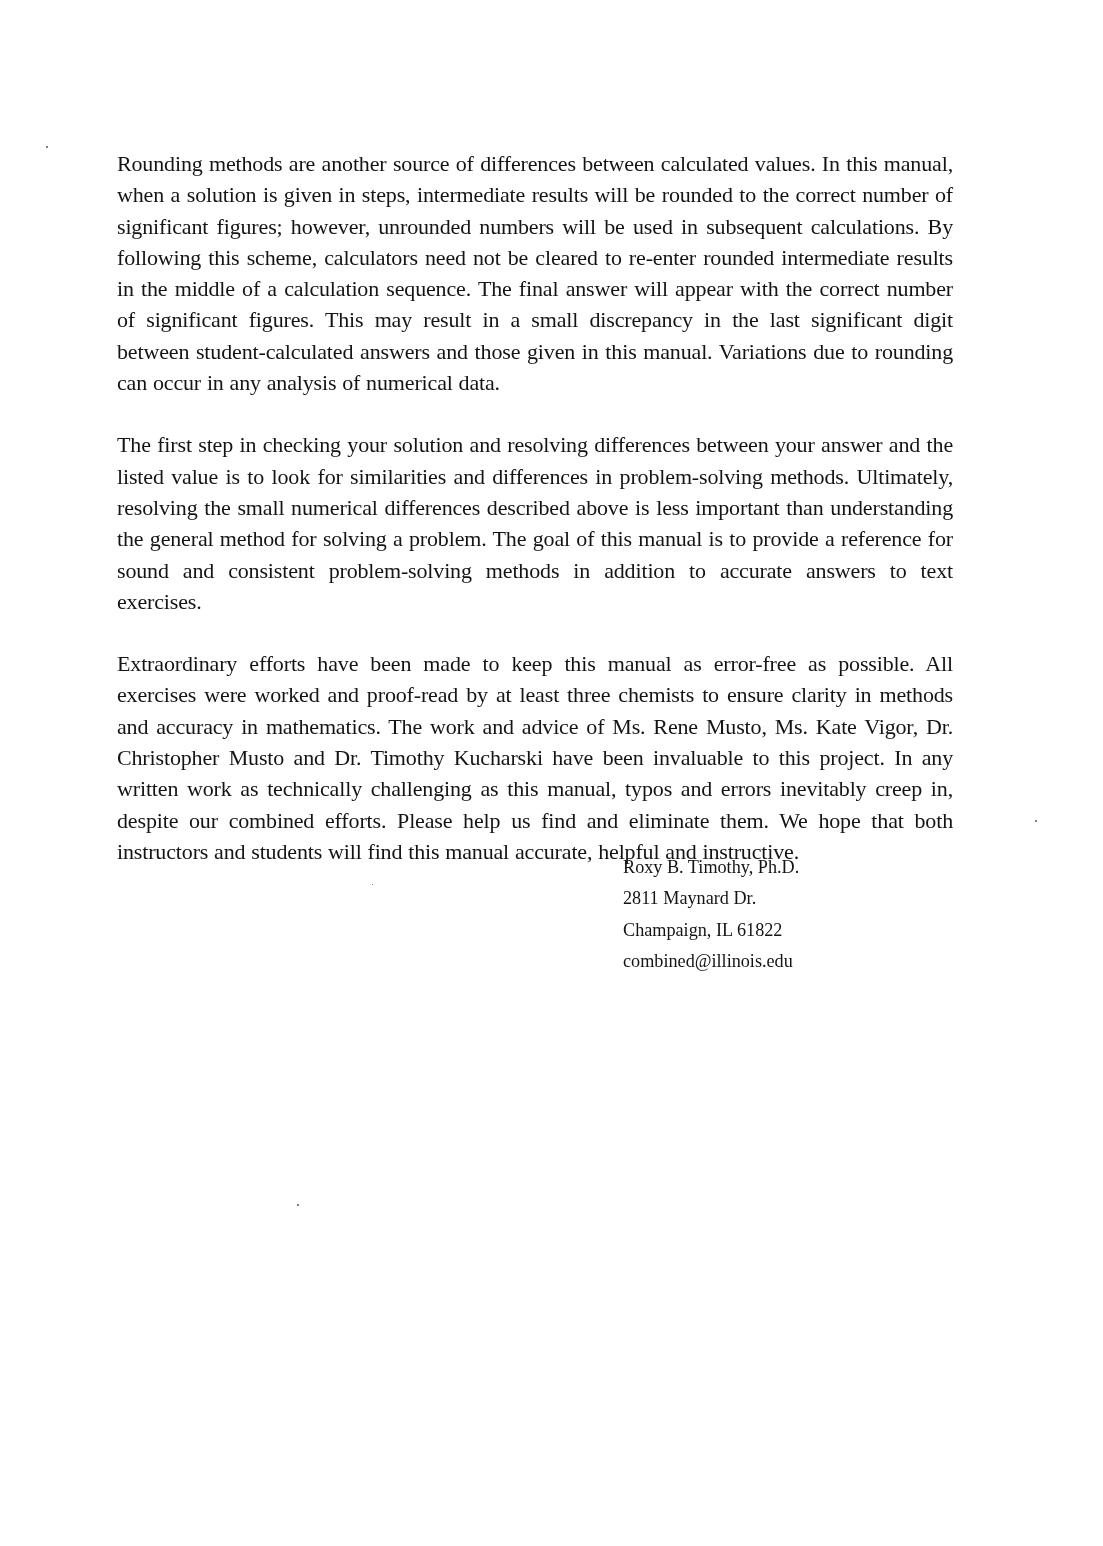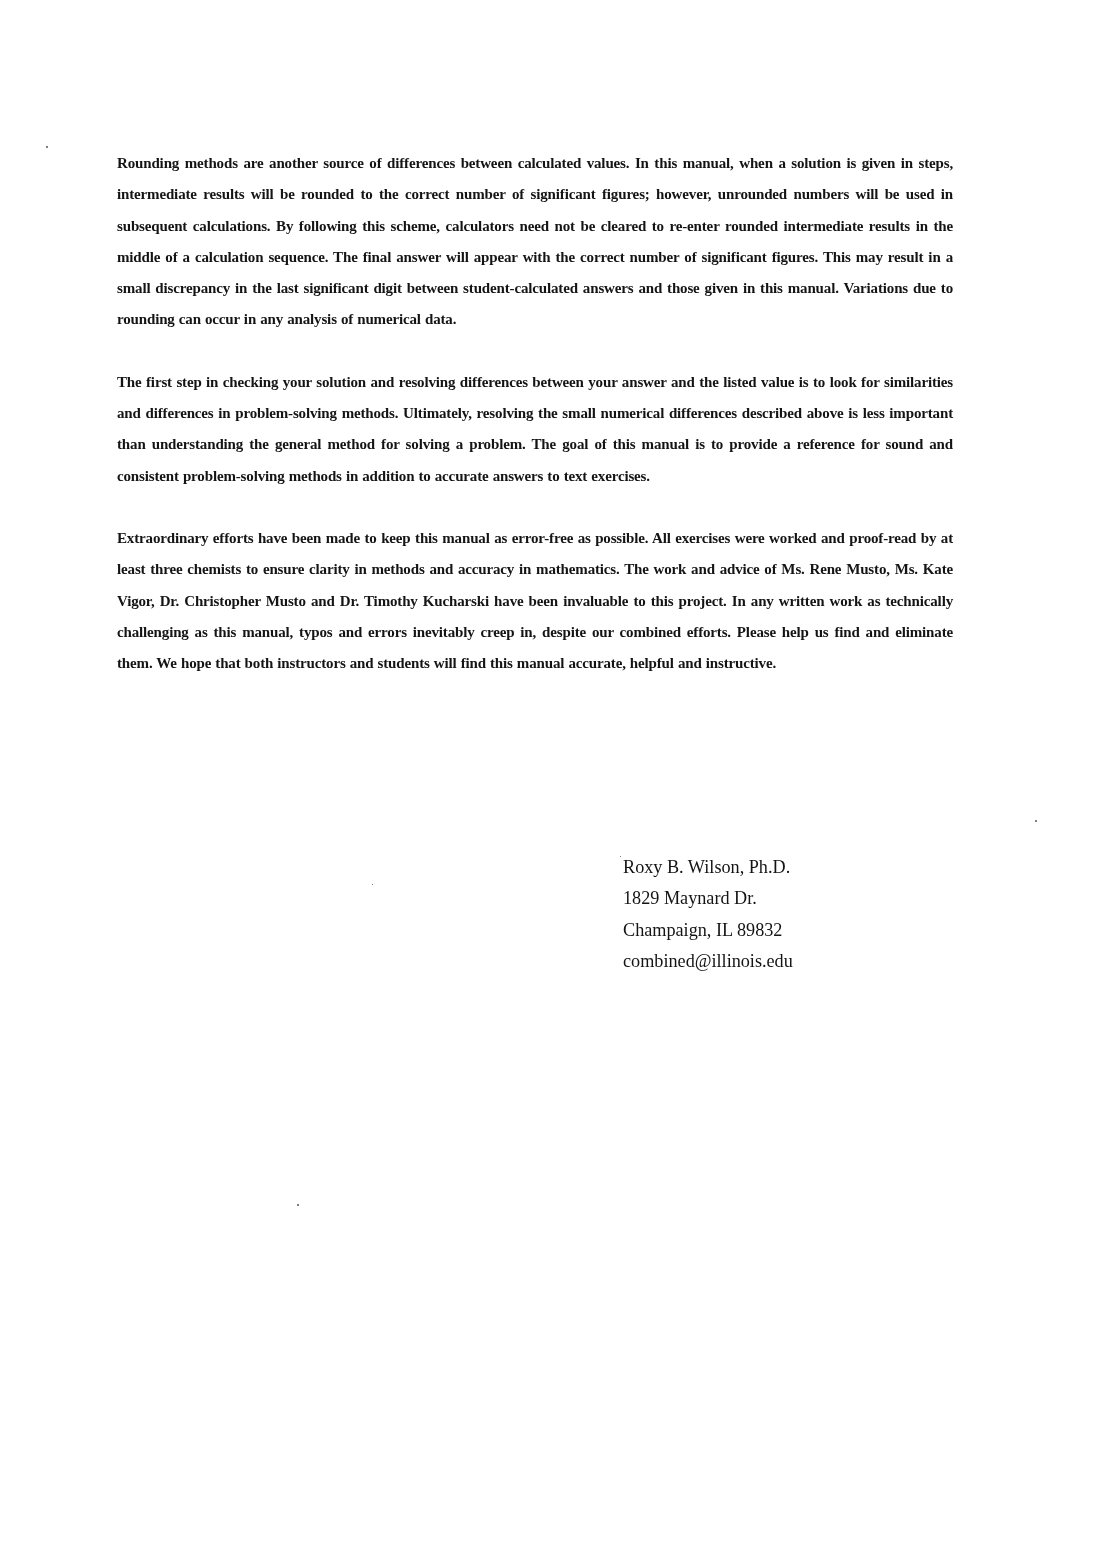--- a/index.html
+++ b/index.html
@@ -15,27 +15,26 @@
       font-family: "Liberation Serif", "DejaVu Serif", serif;
       color: #141414;
     }
     .page {
       position: absolute;
       left: 117px;
       top: 148px;
       width: 836px;
     }
     .para {
-      font-size: 15px;
+      font-size: 22px;
       line-height: 31.3px;
       text-align: justify;
       margin: 0 0 31px 0;
       letter-spacing: -0.15px;
       word-spacing: 0.5px;
-      font-weight: bold;
     }
     .para.p2 { margin-top: 0; }
     .signature {
       position: absolute;
       left: 623px;
       top: 852px;
       font-size: 18.2px;
       line-height: 31.3px;
     }
     .signature div { white-space: nowrap; }
@@ -50,23 +49,23 @@
 </head>
 <body>
 
 <div class="page">
   <p class="para p1">Rounding methods are another source of differences between calculated values.  In this manual, when a solution is given in steps, intermediate results will be rounded to the correct number of significant figures; however, unrounded numbers will be used in subsequent calculations.  By following this scheme, calculators need not be cleared to re-enter rounded intermediate results in the middle of a calculation sequence.  The final answer will appear with the correct number of significant figures.  This may result in a small discrepancy in the last significant digit between student-calculated answers and those given in this manual.  Variations due to rounding can occur in any analysis of numerical data.</p>
   <p class="para p2">The first step in checking your solution and resolving differences between your answer and the listed value is to look for similarities and differences in problem-solving methods.  Ultimately, resolving the small numerical differences described above is less important than understanding the general method for solving a problem.  The goal of this manual is to provide a reference for sound and consistent problem-solving methods in addition to accurate answers to text exercises.</p>
   <p class="para p3">Extraordinary efforts have been made to keep this manual as error-free as possible.  All exercises were worked and proof-read by at least three chemists to ensure clarity in methods and accuracy in mathematics.  The work and advice of Ms. Rene Musto, Ms. Kate Vigor, Dr. Christopher Musto and Dr. Timothy Kucharski have been invaluable to this project.  In any written work as technically challenging as this manual, typos and errors inevitably creep in, despite our combined efforts.  Please help us find and eliminate them.  We hope that both instructors and students will find this manual accurate, helpful and instructive.</p>
 </div>
 
 <div class="signature">
-  <div>Roxy B. Wilson, Ph.D.</div>
-  <div>1829 Maynard Dr.</div>
-  <div>Champaign, IL  89832</div>
+  <div>Roxy B. Timothy, Ph.D.</div>
+  <div>2811 Maynard Dr.</div>
+  <div>Champaign, IL  61822</div>
   <div>combined@illinois.edu</div>
 </div>
 
 <span class="speck" style="left:46px;top:146px;"></span>
 <span class="speck" style="left:620px;top:856px;width:1px;height:1px;"></span>
 <span class="speck" style="left:1035px;top:820px;"></span>
 <span class="speck" style="left:297px;top:1204px;"></span>
 <span class="speck" style="left:372px;top:884px;width:1px;height:1px;"></span>
 
 </body></html>

